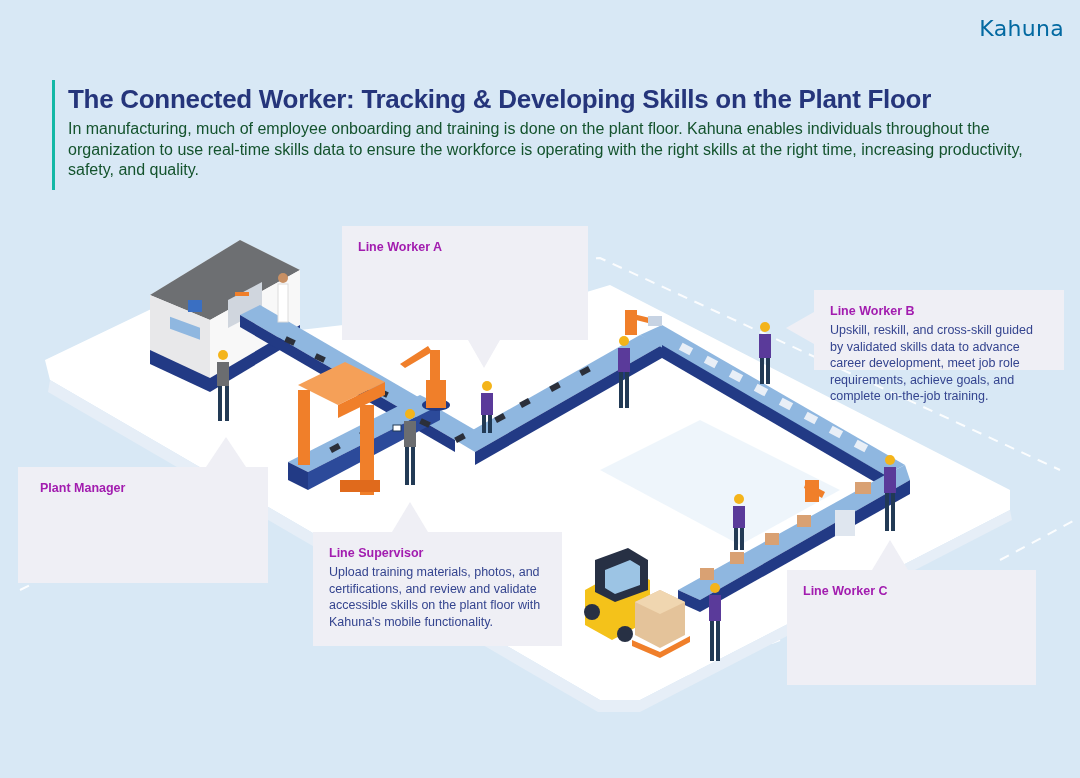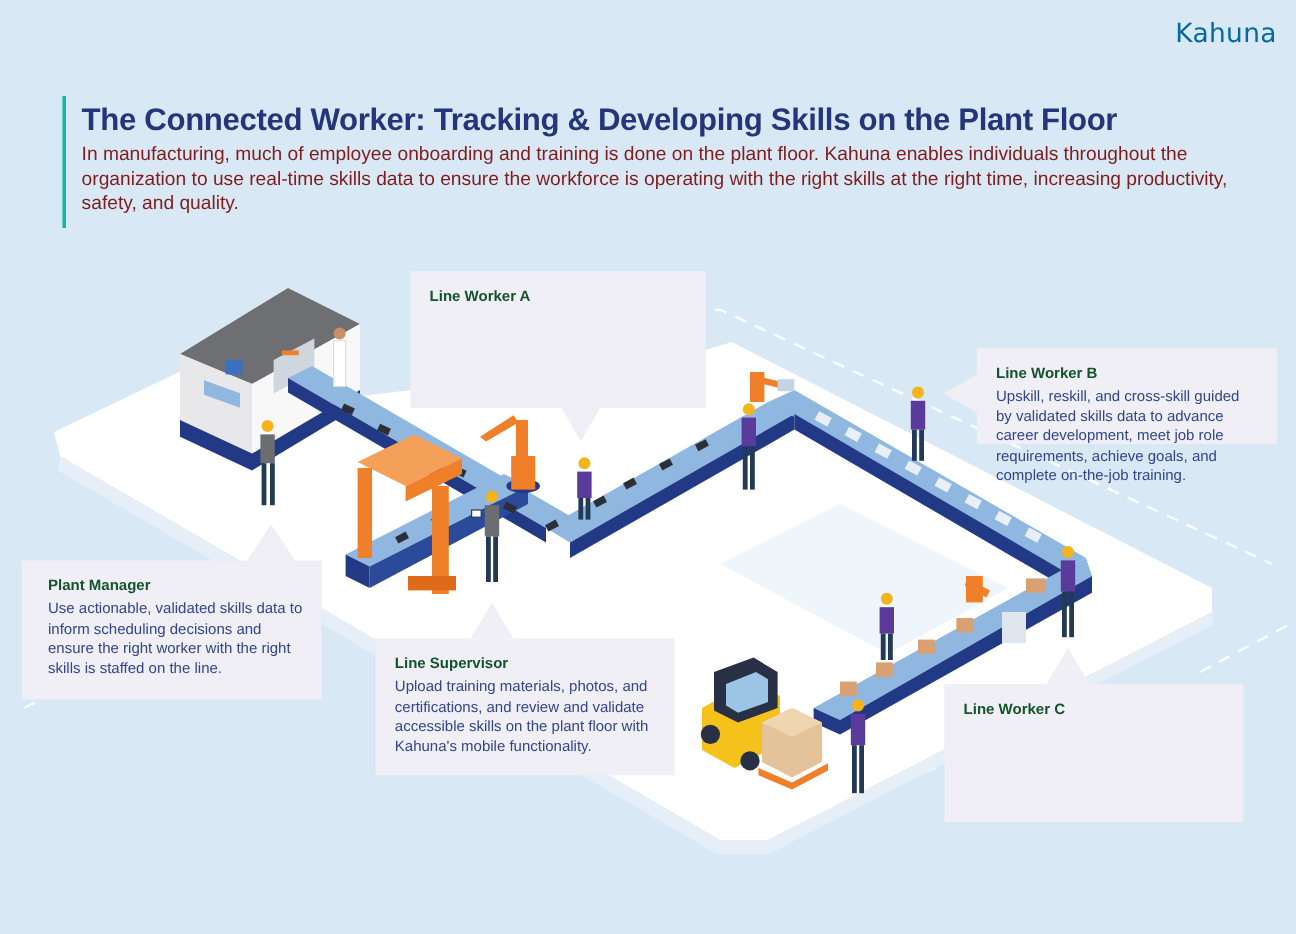--- a/index.html
+++ b/index.html
@@ -16,29 +16,29 @@
   }
   .header {
     position:absolute; left:52px; top:60px; width:1000px; height:110px;
     border-left:3px solid #14b8a6; padding-left:13px; box-sizing:border-box;margin-top:20px;
   }
   .title {
     font-size:26px; font-weight:bold; color:#25357b; margin:4px 0 4px 0;
     letter-spacing:-0.3px; white-space:nowrap;
   }
   .intro {
-    font-size:16px; line-height:20.5px; color:#7f1d1d; margin:0; width:960px;
+    font-size:16px; line-height:20.5px; color:#14532d; margin:0; width:960px;
   }
   .scene { position:absolute; left:0; top:0; width:1080px; height:778px; }
   .callout {
     position:absolute; background:#efeff5; box-sizing:border-box;
     padding:14px 16px 12px 16px;
   }
   .callout h3 {
-    margin:0 0 4px 0; font-size:12.5px; font-weight:bold; color:#14532d;
+    margin:0 0 4px 0; font-size:12.5px; font-weight:bold; color:#a21caf;
   }
   .callout p {
     margin:0; font-size:12.5px; line-height:16.5px; color:#34448f;
   }
   .tail {
     position:absolute; width:0; height:0;
   }
 </style>
 </head>
 <body>
@@ -238,21 +238,20 @@
 <div class="tail" style="left:468px; top:340px; border-left:16px solid transparent; border-right:16px solid transparent; border-top:28px solid #efeff5;"></div>
 
 <div class="callout" style="left:814px; top:290px; width:250px; height:80px;">
   <h3>Line Worker B</h3>
   <p>Upskill, reskill, and cross-skill guided by validated skills data to advance career development, meet job role requirements, achieve goals, and complete on-the-job training.</p>
 </div>
 <div class="tail" style="left:786px; top:312px; border-top:16px solid transparent; border-bottom:16px solid transparent; border-right:28px solid #efeff5;"></div>
 
 <div class="callout" style="left:18px; top:467px; width:250px; height:116px; padding-left:22px;">
   <h3>Plant Manager</h3>
-  <p>Use actionable, validated skills data to inform scheduling decisions and ensure the right worker with the right skills is staffed on the line.</p>
 </div>
 <div class="tail" style="left:206px; top:437px; border-left:20px solid transparent; border-right:20px solid transparent; border-bottom:30px solid #efeff5;"></div>
 
 <div class="callout" style="left:313px; top:532px; width:249px; height:114px;">
   <h3>Line Supervisor</h3>
   <p>Upload training materials, photos, and certifications, and review and validate accessible skills on the plant floor with Kahuna's mobile functionality.</p>
 </div>
 <div class="tail" style="left:392px; top:502px; border-left:18px solid transparent; border-right:18px solid transparent; border-bottom:30px solid #efeff5;"></div>
 
 <div class="callout" style="left:787px; top:570px; width:249px; height:115px;">

